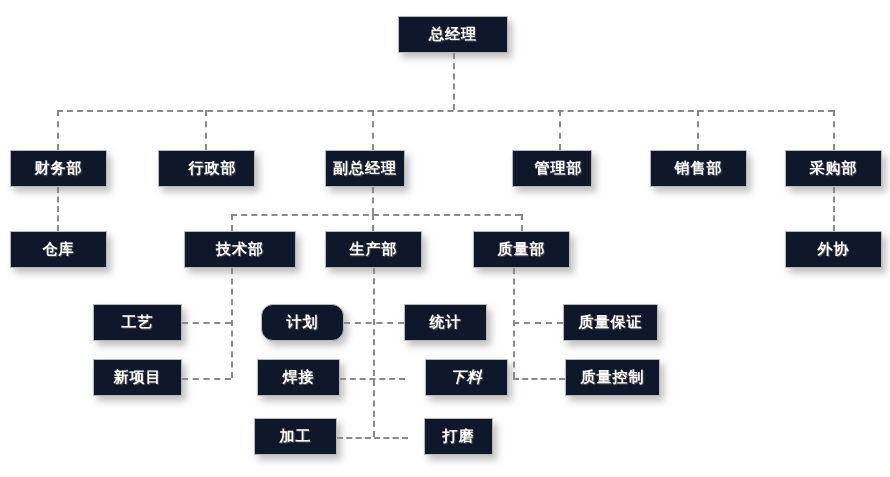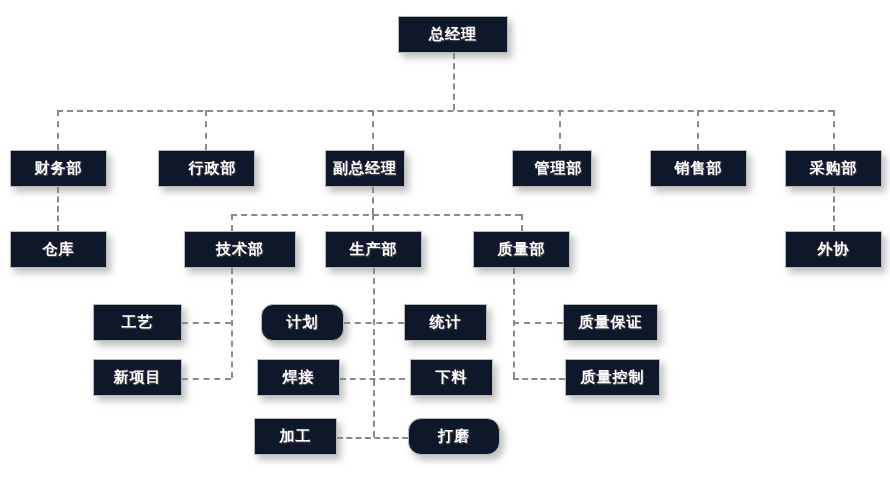--- a/index.html
+++ b/index.html
@@ -90,19 +90,19 @@
       <div class="node" style="left: 10px; top: 231px; width: 97px; height: 37px;">仓库</div>
       <div class="node" style="left: 184px; top: 231px; width: 112px; height: 37px;">技术部</div>
       <div class="node" style="left: 325px; top: 231px; width: 97px; height: 37px;">生产部</div>
       <div class="node" style="left: 473px; top: 231px; width: 97px; height: 37px;">质量部</div>
       <div class="node" style="left: 785px; top: 231px; width: 97px; height: 37px;">外协</div>
       <div class="node" style="left: 93px; top: 304px; width: 89px; height: 37px;">工艺</div>
       <div class="node" style="left: 93px; top: 359px; width: 89px; height: 37px;">新项目</div>
       <div class="node" style="left: 261px; top: 304px; width: 83px; height: 37px; border-radius: 12px;">计划</div>
       <div class="node" style="left: 404px; top: 304px; width: 83px; height: 37px;">统计</div>
       <div class="node" style="left: 257px; top: 359px; width: 83px; height: 37px;">焊接</div>
-      <div class="node" style="left: 410px; top: 359px; width: 83px; height: 37px;">下料</div>
+      <div class="node" style="left: 425px; top: 359px; width: 83px; height: 37px; font-style: italic;">下料</div>
       <div class="node" style="left: 254px; top: 418px; width: 83px; height: 37px;">加工</div>
-      <div class="node" style="left: 408px; top: 418px; width: 92px; height: 37px; border-radius: 13px;">打磨</div>
+      <div class="node" style="left: 424px; top: 418px; width: 69px; height: 37px;">打磨</div>
       <div class="node" style="left: 563px; top: 304px; width: 95px; height: 37px; text-align: center;">质量保证</div>
       <div class="node" style="left: 565px; top: 359px; width: 95px; height: 37px;">质量控制</div>
     </div>
 </div>
 
 </body></html>

